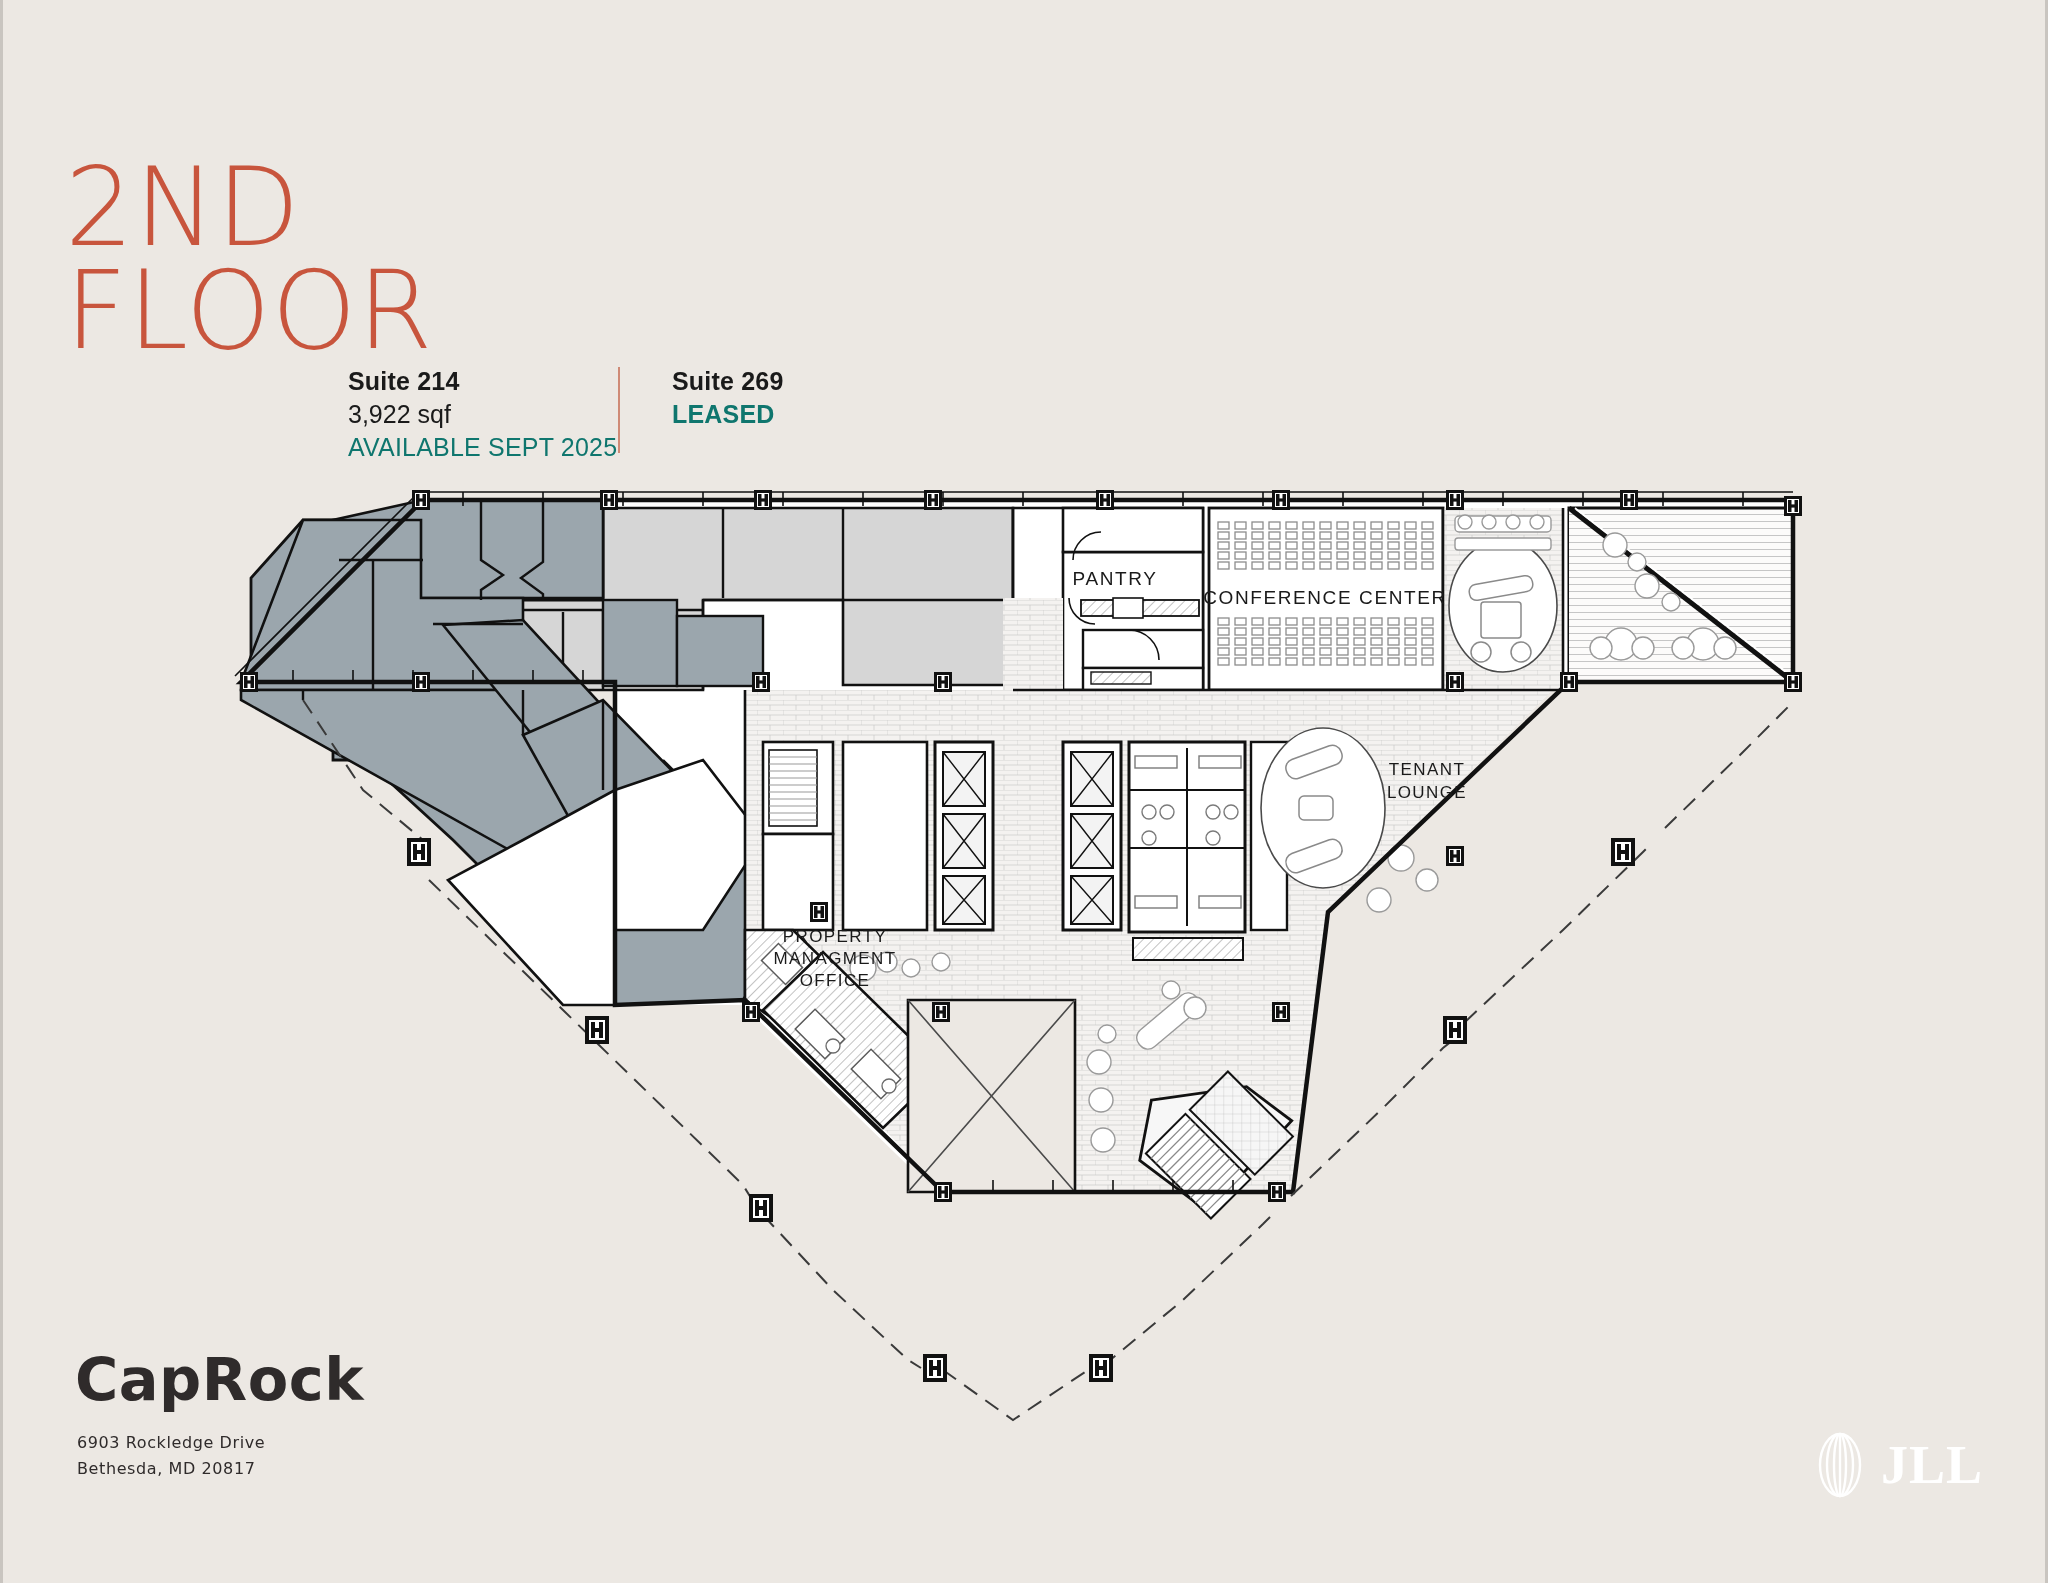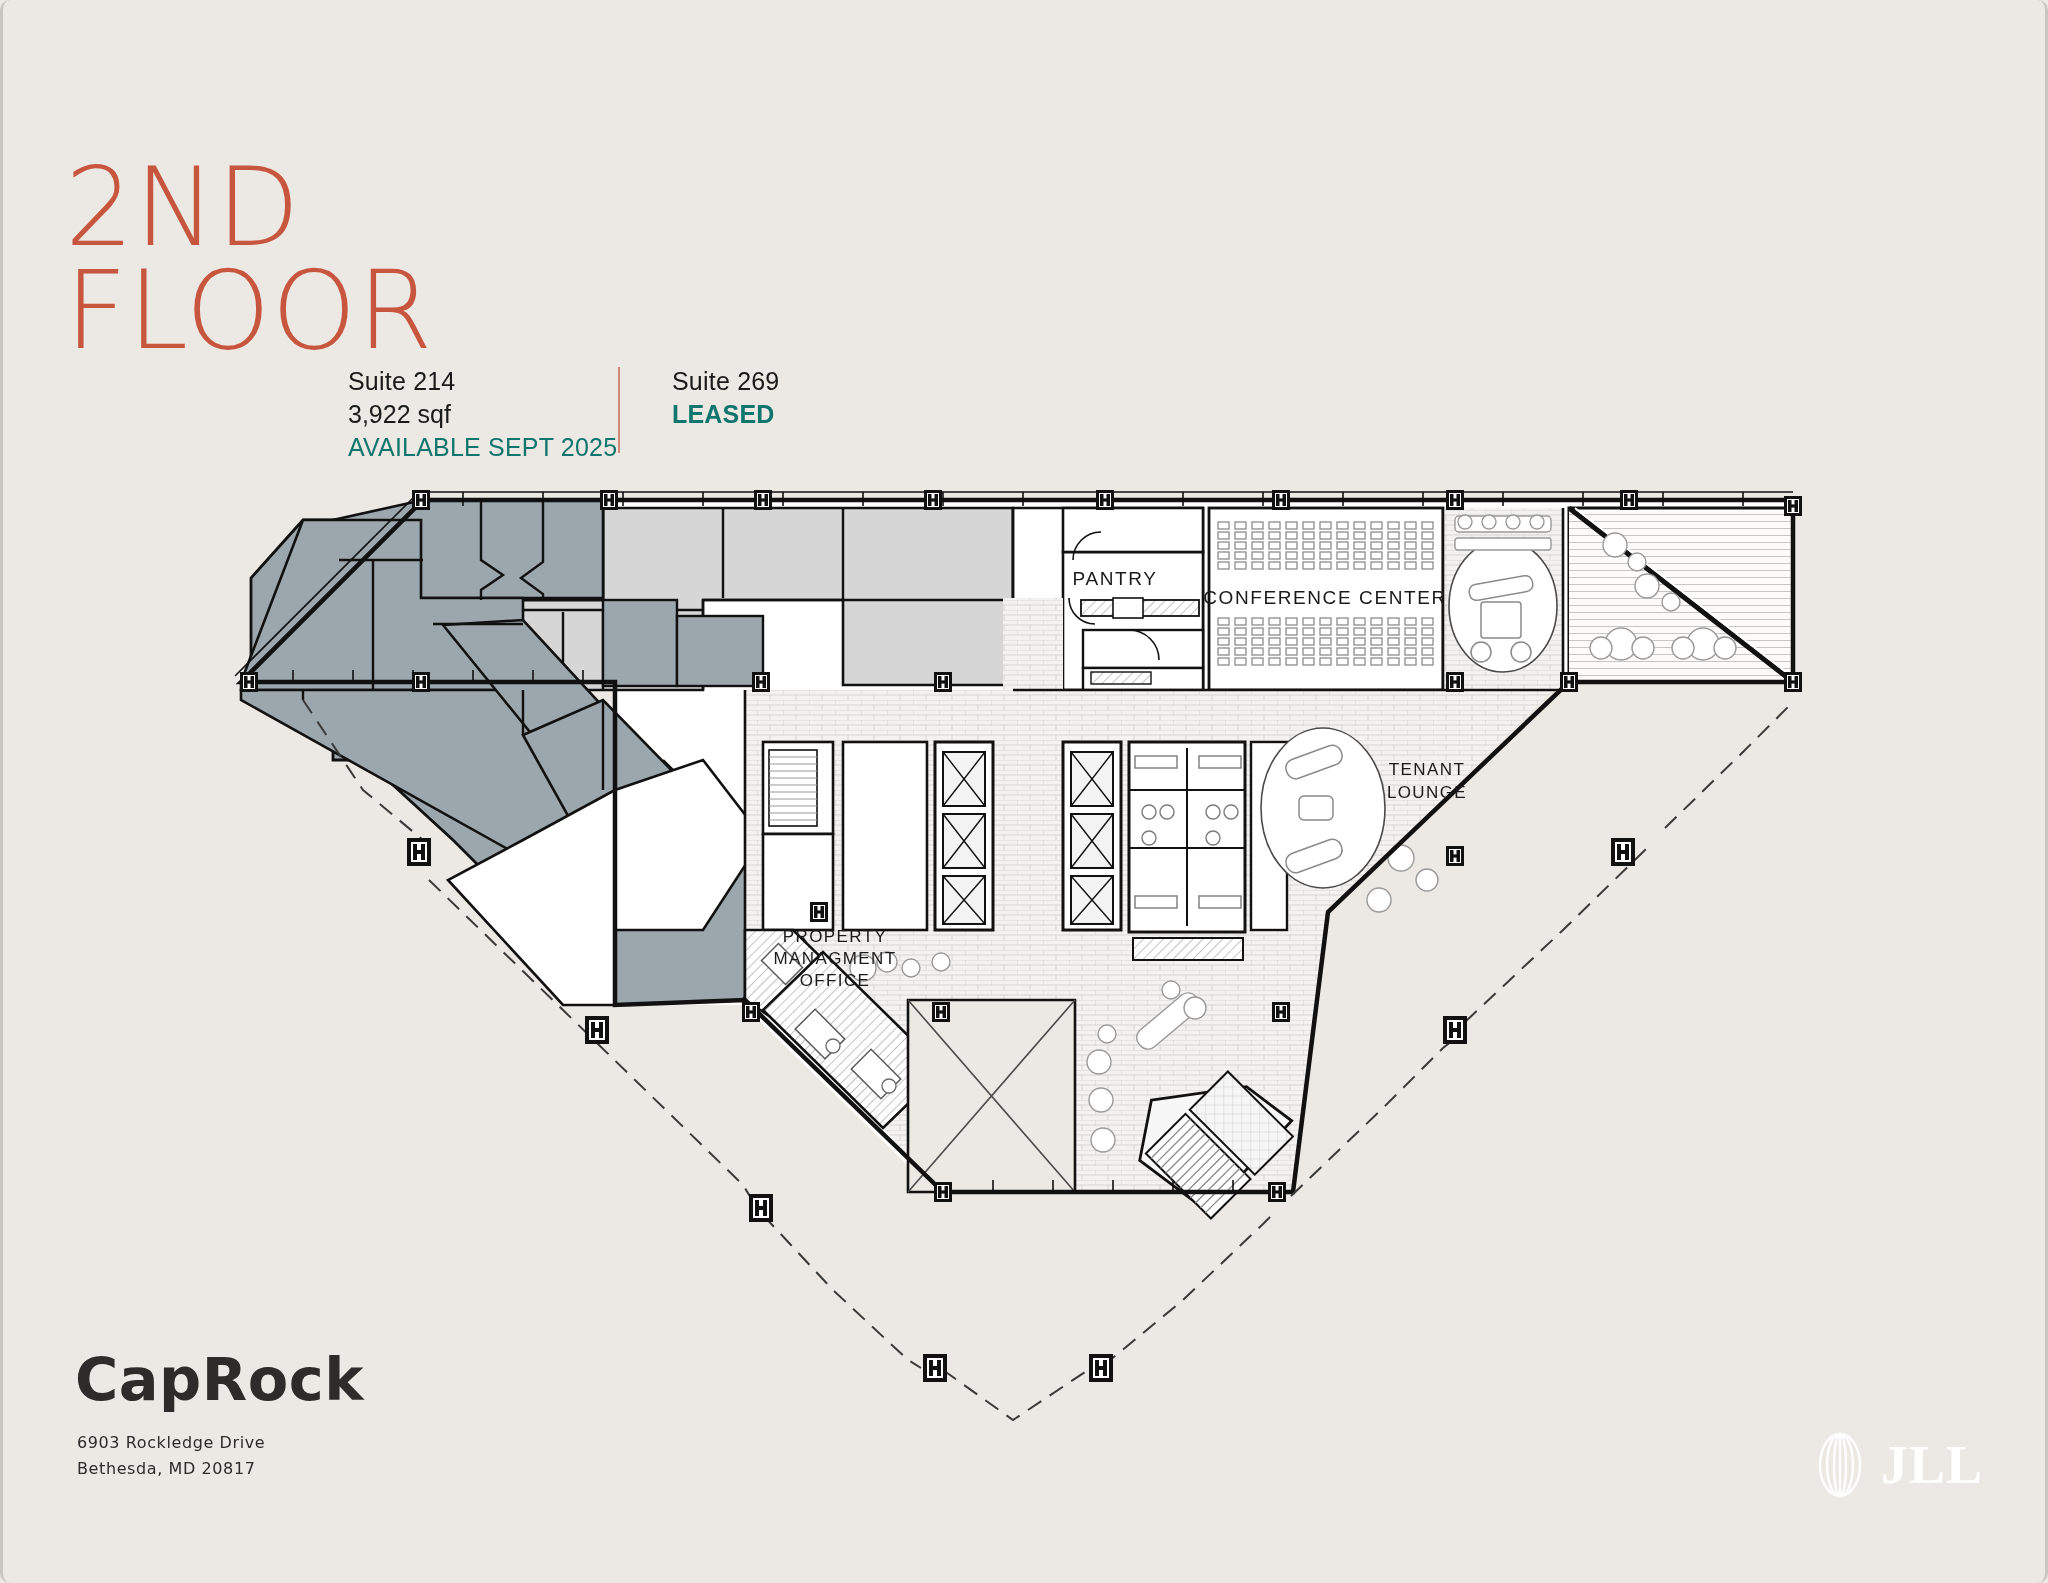--- a/index.html
+++ b/index.html
@@ -10,21 +10,20 @@
     font-family:"Liberation Sans", sans-serif;
     overflow:hidden;
     position:relative;
   }
   .page{
     position:absolute;inset:0;
     background:#ece8e3;
     border-left:3px solid #c9c5c0;
     border-right:3px solid #c9c5c0;
     box-sizing:border-box;
-    border-radius:10px;
   }
 
   
   .title{
     position:absolute;left:62px;top:52px;
     color:#c8553d;
     font-size:108px;
     line-height:0.96;
     font-weight:300;
     letter-spacing:1px;
@@ -37,21 +36,21 @@
   .legend{
     position:absolute;left:345px;top:365px;
     display:flex;align-items:flex-start;
   }
   .legend-col{display:flex;flex-direction:column;}
   .legend-col.first{width:270px;}
   .legend-divider{
     width:2px;height:86px;background:#cf8a76;margin:2px 52px 0 0;
   }
   .lg-suite{
-    font-size:25px;font-weight:normal;color:#1a1a1a;letter-spacing:.2px;
+    font-size:25px;font-weight:bold;color:#1a1a1a;letter-spacing:.2px;
     line-height:1.32;
   }
   .lg-sqf{
     font-size:25px;font-weight:normal;color:#1a1a1a;line-height:1.32;
   }
   .lg-status{
     font-size:25px;color:#0f766e;line-height:1.32;letter-spacing:.2px;
   }
   .lg-status.bold{font-weight:bold;}
 

